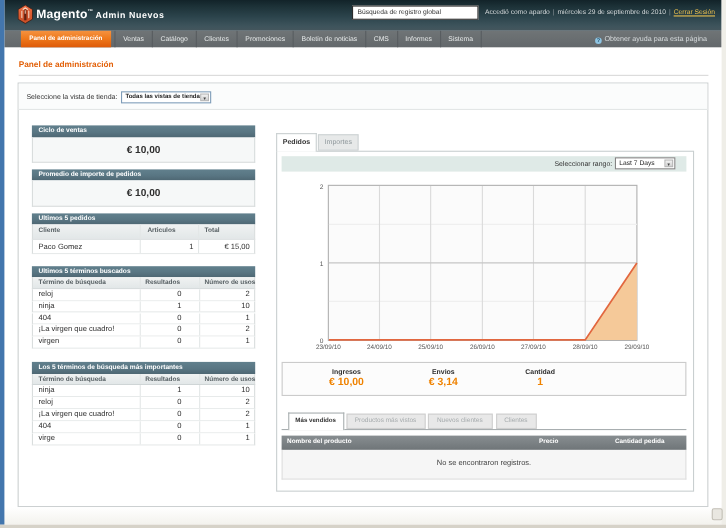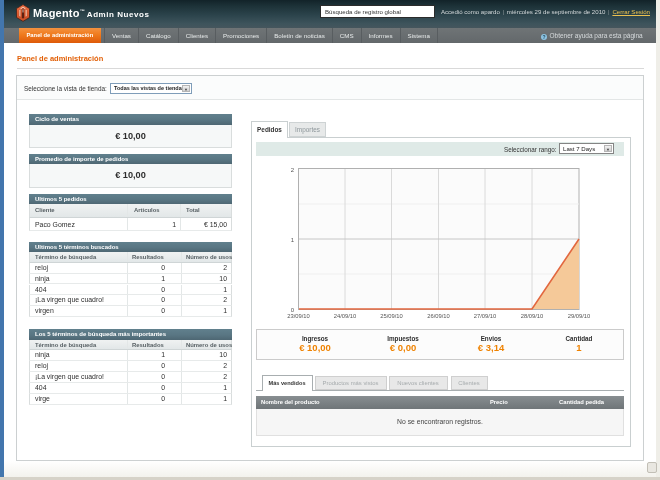--- a/index.html
+++ b/index.html
@@ -251,24 +251,20 @@
   <text x="294" y="152.5" font-size="5.8" fill="#555" text-anchor="middle" font-family="Liberation Sans">29/09/10</text>
 </svg>
 </div>
 
 <div class="abs" id="stats" style="left:256px;top:328.5px;width:368px;height:31px;border:1px solid #cbcbcb;background:#fcfcfc;padding-left:14px;">
   <div style="float:left;width:88px;text-align:center;padding-top:5px;">
     <div style="font-size:6.3px;font-weight:bold;color:#2e2e2e;">Ingresos</div>
     <div style="font-size:9.5px;font-weight:bold;color:#ef8200;margin-top:0.5px;">€ 10,00</div>
   </div>
   <div style="float:left;width:88px;text-align:center;padding-top:5px;">
-    <div style="font-size:6.3px;font-weight:bold;color:#2e2e2e;">Impuestos</div>
-    <div style="font-size:9.5px;font-weight:bold;color:#ef8200;margin-top:0.5px;">€ 0,00</div>
-  </div>
-  <div style="float:left;width:88px;text-align:center;padding-top:5px;">
     <div style="font-size:6.3px;font-weight:bold;color:#2e2e2e;">Envios</div>
     <div style="font-size:9.5px;font-weight:bold;color:#ef8200;margin-top:0.5px;">€ 3,14</div>
   </div>
   <div style="float:left;width:88px;text-align:center;padding-top:5px;">
     <div style="font-size:6.3px;font-weight:bold;color:#2e2e2e;">Cantidad</div>
     <div style="font-size:9.5px;font-weight:bold;color:#ef8200;margin-top:0.5px;">1</div>
   </div>
 </div>
 
 <div class="abs" style="left:261.5px;top:375px;width:51px;height:16px;background:#fff;border:1px solid #a8aeb0;border-bottom:none;

